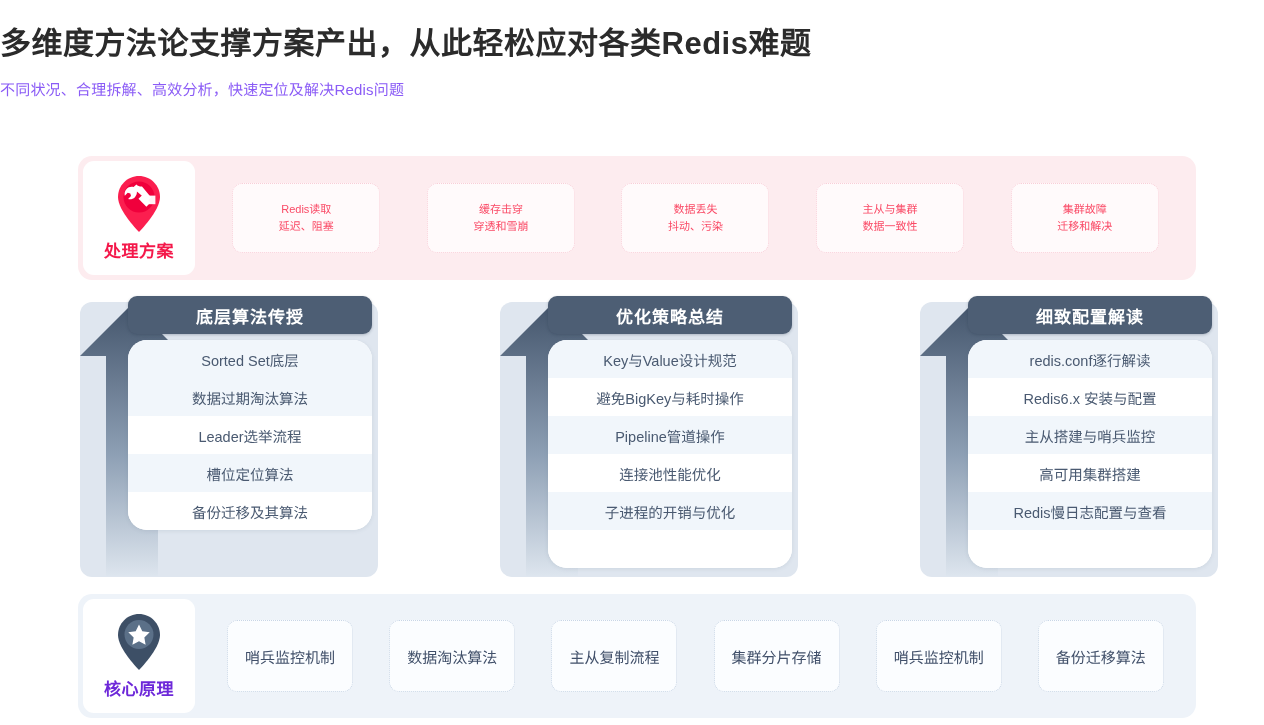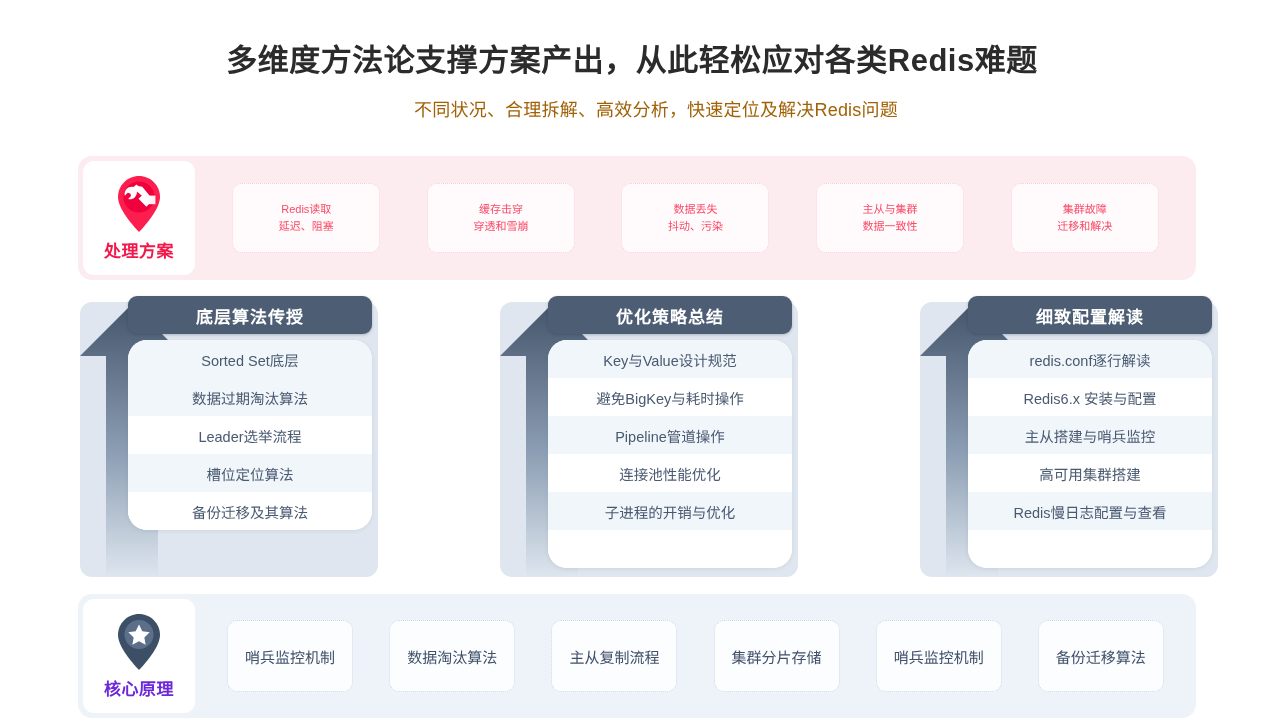--- a/index.html
+++ b/index.html
@@ -12,37 +12,36 @@
     width: 1264px;
     height: 725px;
     overflow: hidden;
     font-family: "Liberation Sans", "DejaVu Sans", sans-serif;
     color: #3c4a5c;
     position: relative;
   }
 
   
   .header {
-    padding-top: 42px;
-    text-align: center;
+    padding-top: 25px;
+    text-align: left;
   }
   .title {
     font-size: 31px;
     font-weight: bold;
     color: #2b2b2b;
     letter-spacing: 0.5px;
     line-height: 1.2;
     margin: 0;
   }
   .subtitle {
-    font-size: 18px;
-    color: #a16207;
+    font-size: 15px;
+    color: #8b5cf6;
     margin-top: 16px;
     letter-spacing: 0.2px;
-    margin-left: 48px;
   }
 
   
   .band {
     position: absolute;
     display: flex;
     align-items: stretch;
   }
   .band-pink {
     left: 78px;

